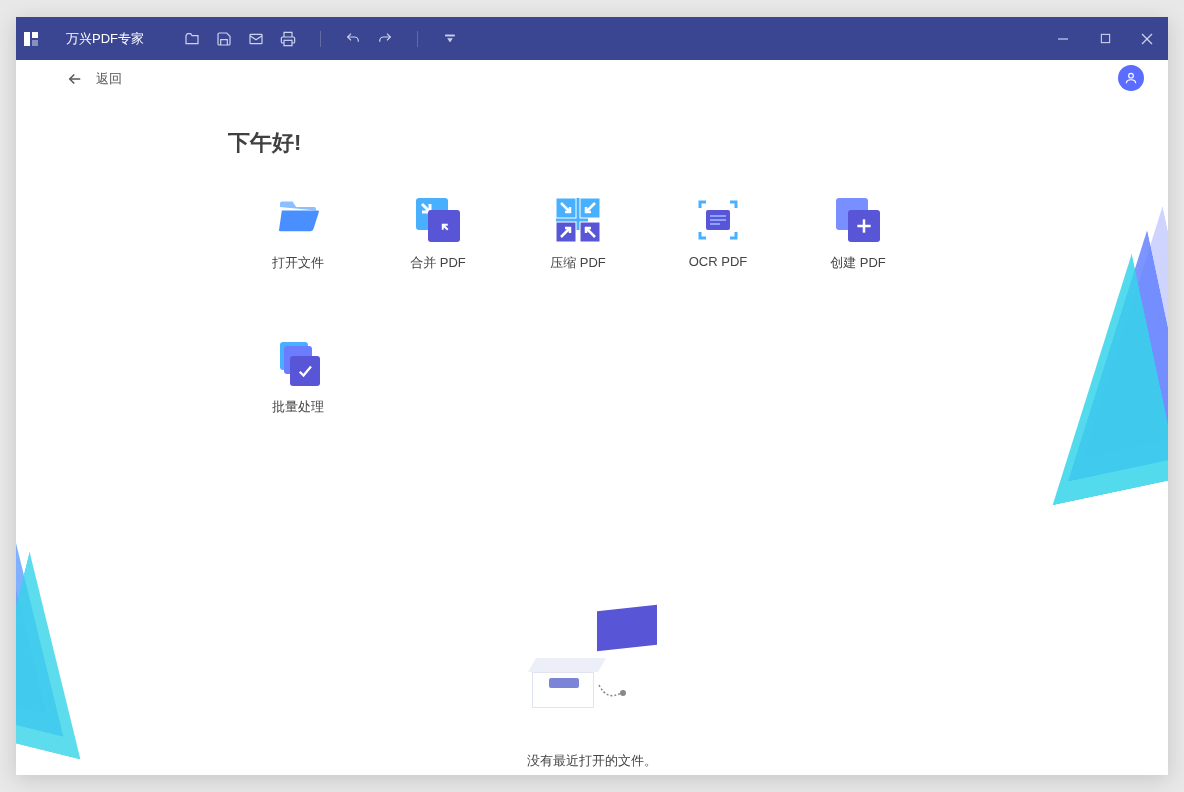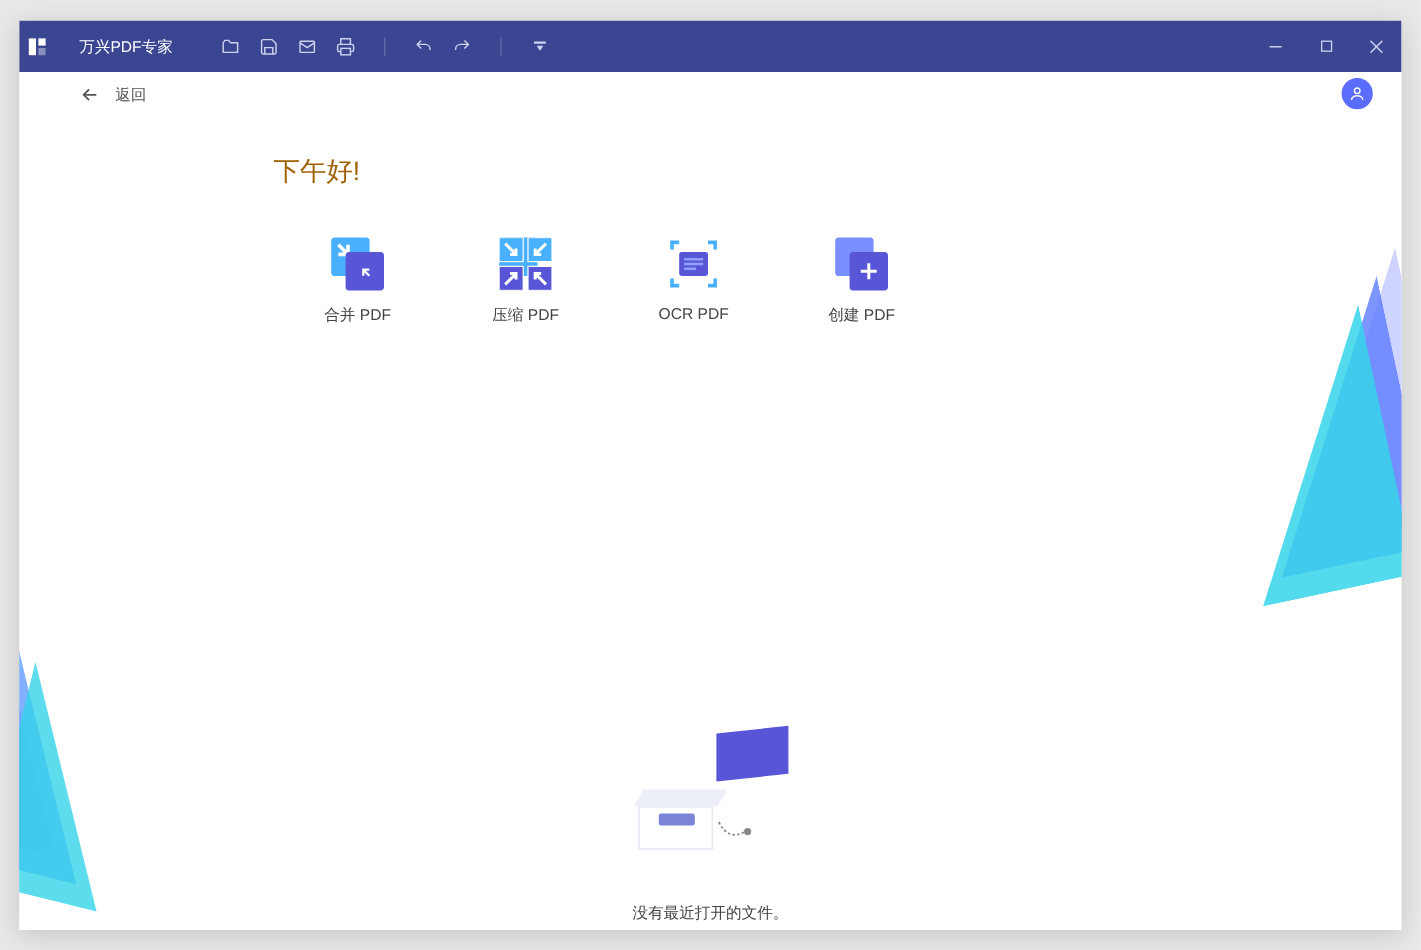--- a/index.html
+++ b/index.html
@@ -19,21 +19,21 @@
 
 
 .subheader { height: 38px; display: flex; align-items: center; padding: 13px 0; position: relative; }
 .back-group { display: flex; align-items: center; margin-left: 50px; cursor: pointer; }
 .back-arrow { width: 18px; height: 18px; }
 .back-text { font-size: 13px; color: #555; margin-left: 12px; }
 .avatar { position: absolute; right: 24px; top: 5px; width: 26px; height: 26px; border-radius: 50%; background: #5b6dff; display: flex; align-items: center; justify-content: center; cursor: pointer; }
 
 
 .content { padding: 30px 0 0 0; position: relative; height: calc(100% - 68px); }
-.greeting { font-size: 22px; font-weight: normal; color: #a16207; margin-left: 212px; margin-bottom: 40px; }
+.greeting { font-size: 22px; font-weight: bold; color: #404040; margin-left: 212px; margin-bottom: 40px; }
 
 .tiles { display: grid; grid-template-columns: repeat(5, 140px); gap: 0; margin-left: 212px; row-gap: 70px; }
 .tile { display: flex; flex-direction: column; align-items: center; cursor: pointer; }
 .tile-icon { width: 44px; height: 44px; margin-bottom: 12px; position: relative; }
 .tile-label { font-size: 13px; color: #444; text-align: center; }
 
 
 .folder-icn { width: 44px; height: 36px; }
 .stack { position: relative; width: 100%; height: 100%; }
 .stack .back { position: absolute; top: 0; left: 0; width: 32px; height: 32px; background: #48b0ff; border-radius: 3px; }
@@ -169,20 +169,29 @@
           <path d="M4 21c0-4 4-6 8-6s8 2 8 6"></path>
         </svg>
     </div>
   </div>
 
   <div class="content">
     <div class="greeting">下午好!</div>
 
     <div class="tiles">
 
+      <div class="tile">
+        <div class="tile-icon">
+          <svg class="folder-icn" viewBox="0 0 48 40">
+              <path d="M4 10 L4 6 Q4 4 6 4 L18 4 L22 10 L42 10 Q44 10 44 12 L44 14 Z" fill="#8bbfff"></path>
+              <path d="M6 14 L46 14 Q48 14 47 16 L41 35 Q40 37 38 37 L4 37 Q2 37 3 35 Z" fill="#4a8fff"></path>
+            </svg>
+        </div>
+        <div class="tile-label">打开文件</div>
+      </div>
 
       <div class="tile">
         <div class="tile-icon">
           <div class="stack">
             <div class="back"><svg viewBox="0 0 32 32" width="32" height="32">
                   <path d="M6 6 L14 14 M14 6 L14 14 L6 14" stroke="#fff" stroke-width="3" fill="none"></path>
                 </svg></div>
             <div class="front">
                 <svg viewBox="0 0 32 32" width="20" height="20">
                   <path d="M22 22 L14 14 M14 22 L14 14 L22 14" stroke="#fff" stroke-width="3" fill="none"></path>
@@ -234,20 +243,34 @@
                 <svg width="20" height="20" viewBox="0 0 24 24">
                   <line x1="12" y1="4" x2="12" y2="20" stroke="#fff" stroke-width="3"></line>
                   <line x1="4" y1="12" x2="20" y2="12" stroke="#fff" stroke-width="3"></line>
                 </svg>
               </div>
           </div>
         </div>
         <div class="tile-label">创建 PDF</div>
       </div>
 
+      <div class="tile">
+        <div class="tile-icon">
+          <div class="stack">
+            <div class="back" style="background:#48b0ff; left:4px; top:0; width:28px; height:28px;"></div>
+            <div style="position:absolute; left:8px; top:4px; width:28px; height:28px; background:#6b7cff; border-radius:3px;"></div>
+            <div class="front" style="width:30px;height:30px;">
+                <svg width="18" height="18" viewBox="0 0 24 24">
+                  <polyline points="5 13 10 18 20 6" stroke="#fff" stroke-width="3" fill="none"></polyline>
+                </svg>
+              </div>
+          </div>
+        </div>
+        <div class="tile-label">批量处理</div>
+      </div>
 
     </div>
 
     <div class="empty-area">
       <div class="empty-ill">
         <div class="monitor"></div>
         <div class="drawer-box">
           <div class="drawer-top"></div>
           <div class="drawer-face">
               <div class="drawer-slot"></div>

